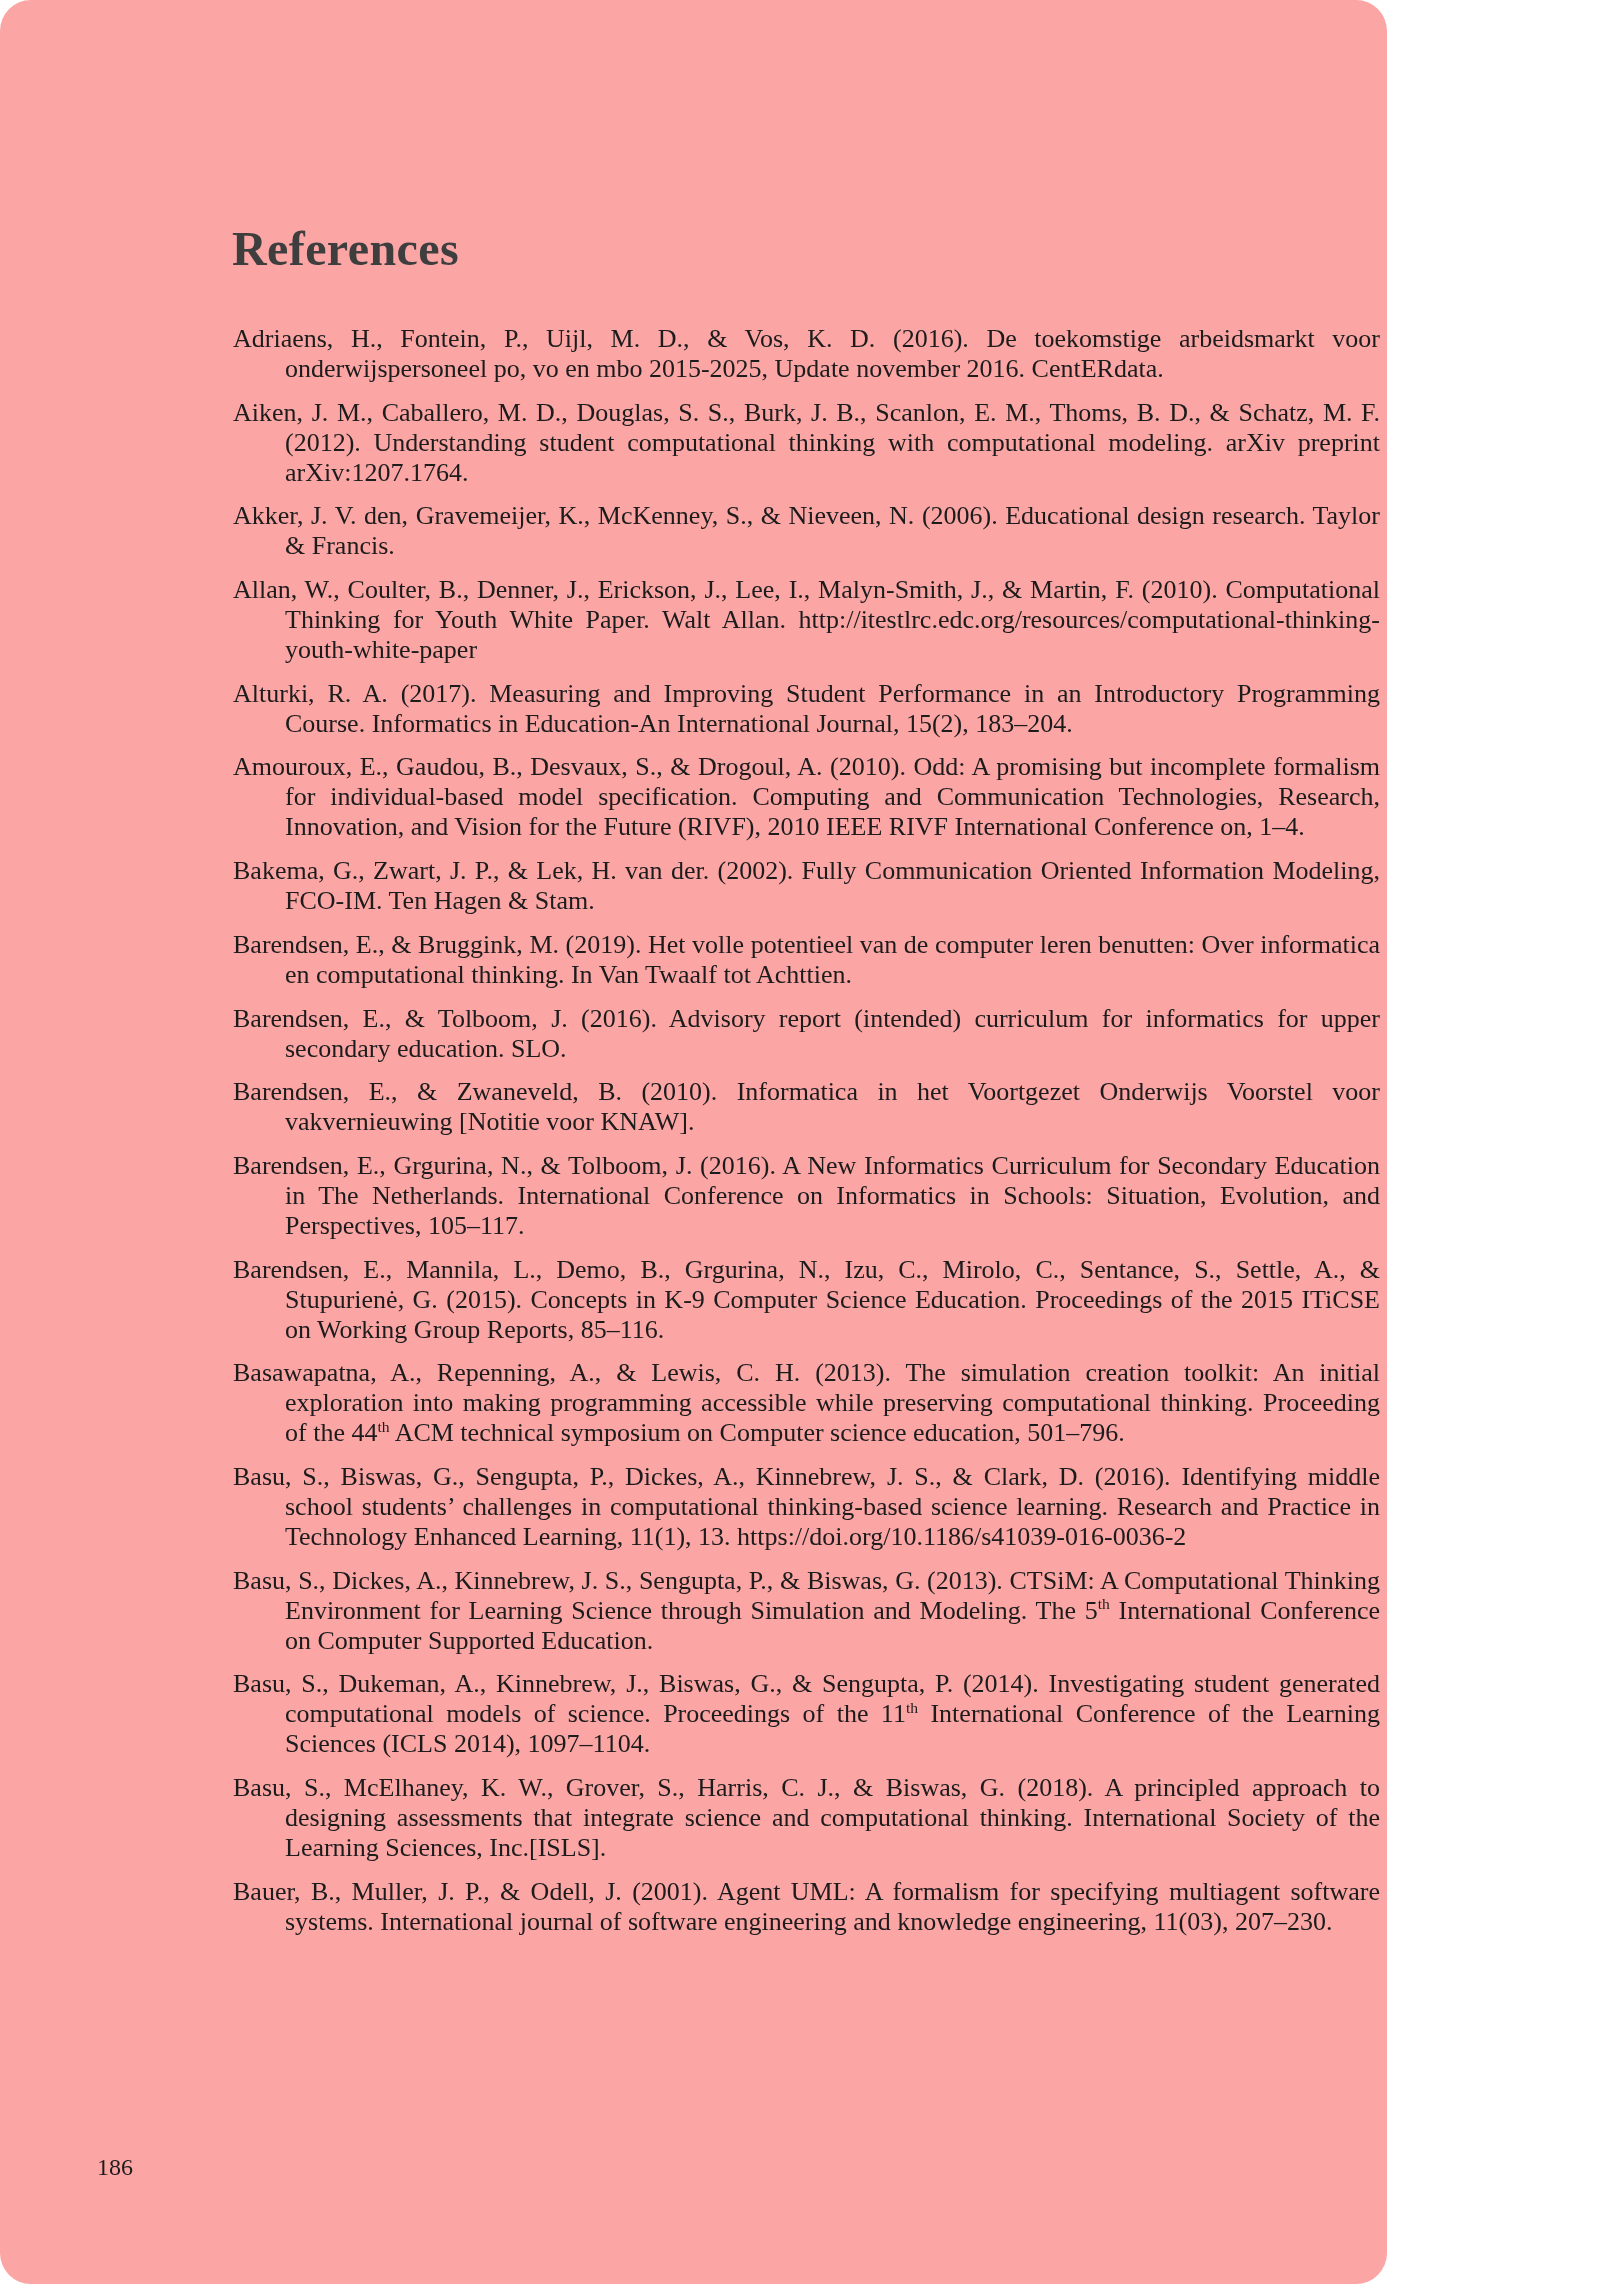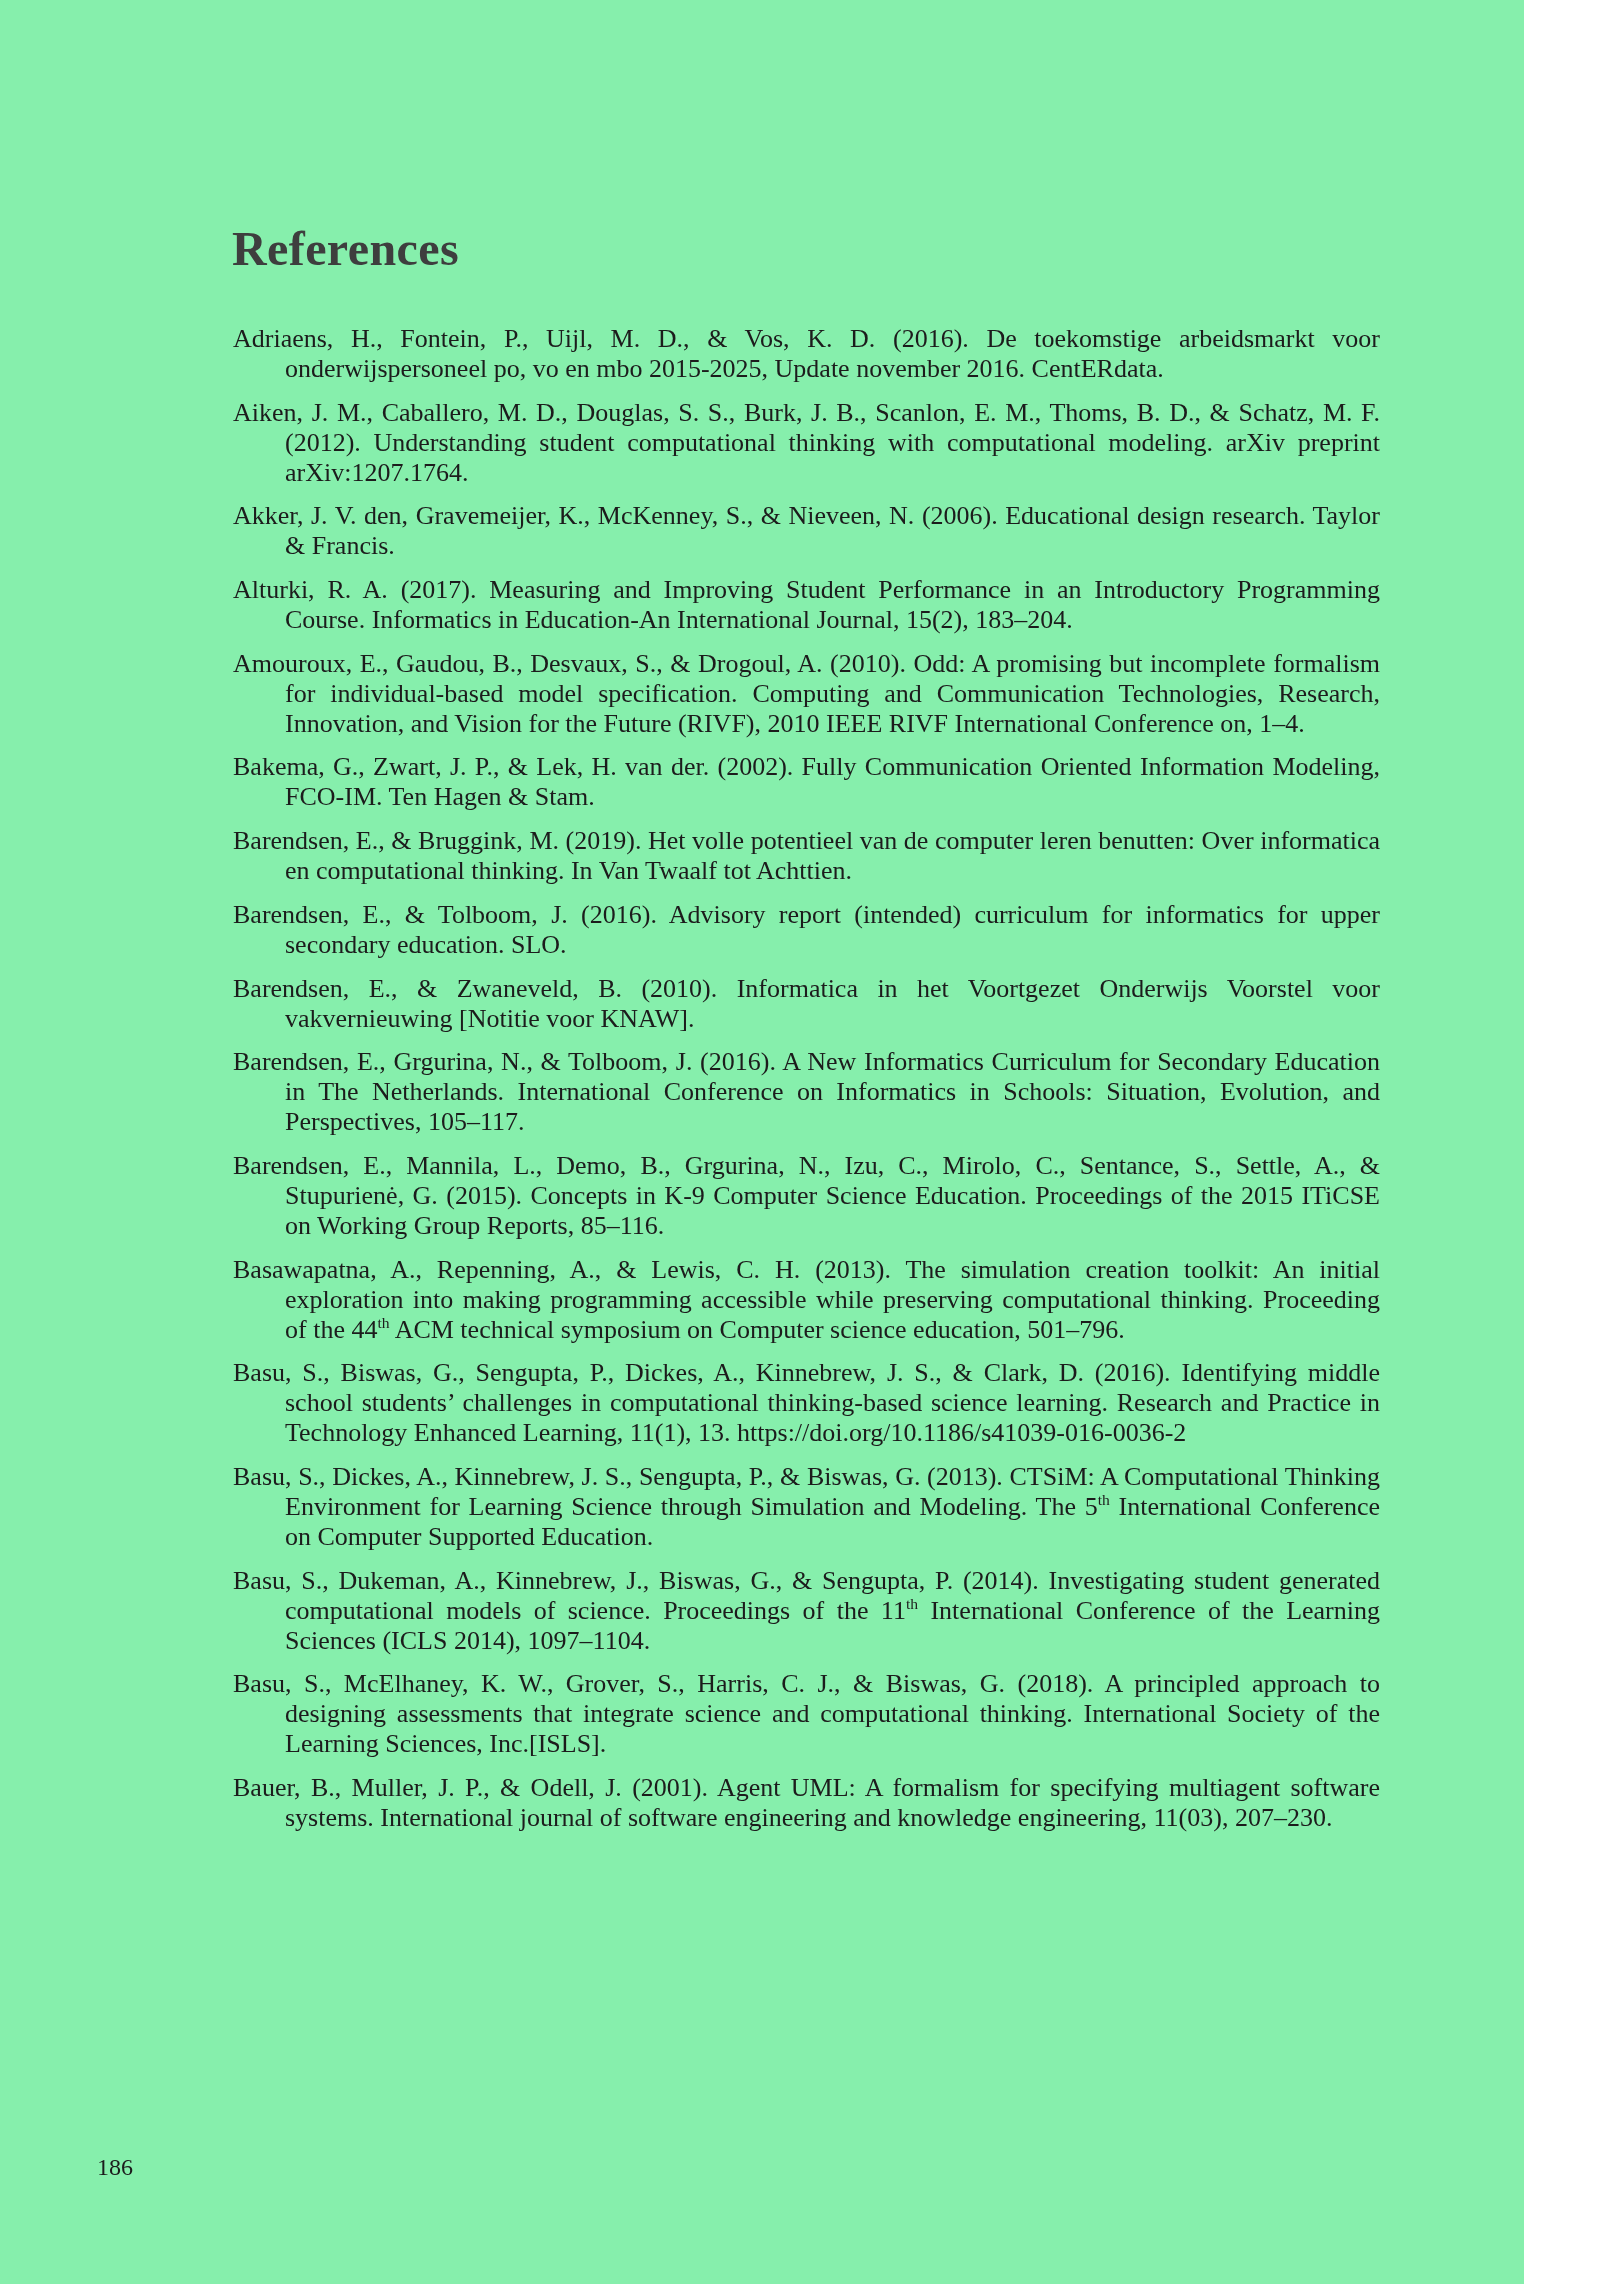--- a/index.html
+++ b/index.html
@@ -2,25 +2,26 @@
 <html style="font-size:12px"><head>
 <meta charset="utf-8">
 <style>
   html, body {
     margin: 0;
     padding: 0;
     background: #ffffff;
   }
   .page {
     position: relative;
-    width: 1524px;
+    width: 1387px;
     height: 2284px;
-    background: #86efac;
+    background: #fca5a5;
     overflow: hidden;
     font-family: "Liberation Serif", serif;
+    border-radius: 31px;
   }
   .title {
     position: absolute;
     left: 232px;
     top: 225px;
     margin: 0;
     font-size: 48px;
     line-height: 1;
     font-weight: 700;
     color: #3e3e3e;
@@ -60,20 +61,21 @@
 <body>
 
 <div class="page">
 
   <h1 class="title">References</h1>
 
   <div class="refs">
     <p class="ref">Adriaens, H., Fontein, P., Uijl, M. D., &amp; Vos, K. D. (2016). De toekomstige arbeidsmarkt voor onderwijspersoneel po, vo en mbo 2015-2025, Update november 2016. CentERdata.</p>
     <p class="ref">Aiken, J. M., Caballero, M. D., Douglas, S. S., Burk, J. B., Scanlon, E. M., Thoms, B. D., &amp; Schatz, M. F. (2012). Understanding student computational thinking with computational modeling. arXiv preprint arXiv:1207.1764.</p>
     <p class="ref">Akker, J. V. den, Gravemeijer, K., McKenney, S., &amp; Nieveen, N. (2006). Educational design research. Taylor &amp; Francis.</p>
+    <p class="ref">Allan, W., Coulter, B., Denner, J., Erickson, J., Lee, I., Malyn-Smith, J., &amp; Martin, F. (2010). Computational Thinking for Youth White Paper. Walt Allan. http://itestlrc.edc.org/resources/computational-thinking-youth-white-paper</p>
     <p class="ref">Alturki, R. A. (2017). Measuring and Improving Student Performance in an Introductory Programming Course. Informatics in Education-An International Journal, 15(2), 183–204.</p>
     <p class="ref">Amouroux, E., Gaudou, B., Desvaux, S., &amp; Drogoul, A. (2010). Odd: A promising but incomplete formalism for individual-based model specification. Computing and Communication Technologies, Research, Innovation, and Vision for the Future (RIVF), 2010 IEEE RIVF International Conference on, 1–4.</p>
     <p class="ref">Bakema, G., Zwart, J. P., &amp; Lek, H. van der. (2002). Fully Communication Oriented Information Modeling, FCO-IM. Ten Hagen &amp; Stam.</p>
     <p class="ref">Barendsen, E., &amp; Bruggink, M. (2019). Het volle potentieel van de computer leren benutten: Over informatica en computational thinking. In Van Twaalf tot Achttien.</p>
     <p class="ref">Barendsen, E., &amp; Tolboom, J. (2016). Advisory report (intended) curriculum for informatics for upper secondary education. SLO.</p>
     <p class="ref">Barendsen, E., &amp; Zwaneveld, B. (2010). Informatica in het Voortgezet Onderwijs Voorstel voor vakvernieuwing [Notitie voor KNAW].</p>
     <p class="ref">Barendsen, E., Grgurina, N., &amp; Tolboom, J. (2016). A New Informatics Curriculum for Secondary Education in The Netherlands. International Conference on Informatics in Schools: Situation, Evolution, and Perspectives, 105–117.</p>
     <p class="ref">Barendsen, E., Mannila, L., Demo, B., Grgurina, N., Izu, C., Mirolo, C., Sentance, S., Settle, A., &amp; Stupurienė, G. (2015). Concepts in K-9 Computer Science Education. Proceedings of the 2015 ITiCSE on Working Group Reports, 85–116.</p>
     <p class="ref"><span>Basawapatna, A., Repenning, A., &amp; Lewis, C. H. (2013). The simulation creation toolkit: An initial exploration into making programming accessible while preserving computational thinking. Proceeding of the 44</span><sup>th</sup><span> ACM technical symposium on Computer science education, 501–796.</span></p>
     <p class="ref">Basu, S., Biswas, G., Sengupta, P., Dickes, A., Kinnebrew, J. S., &amp; Clark, D. (2016). Identifying middle school students’ challenges in computational thinking-based science learning. Research and Practice in Technology Enhanced Learning, 11(1), 13. https://doi.org/10.1186/s41039-016-0036-2</p>

